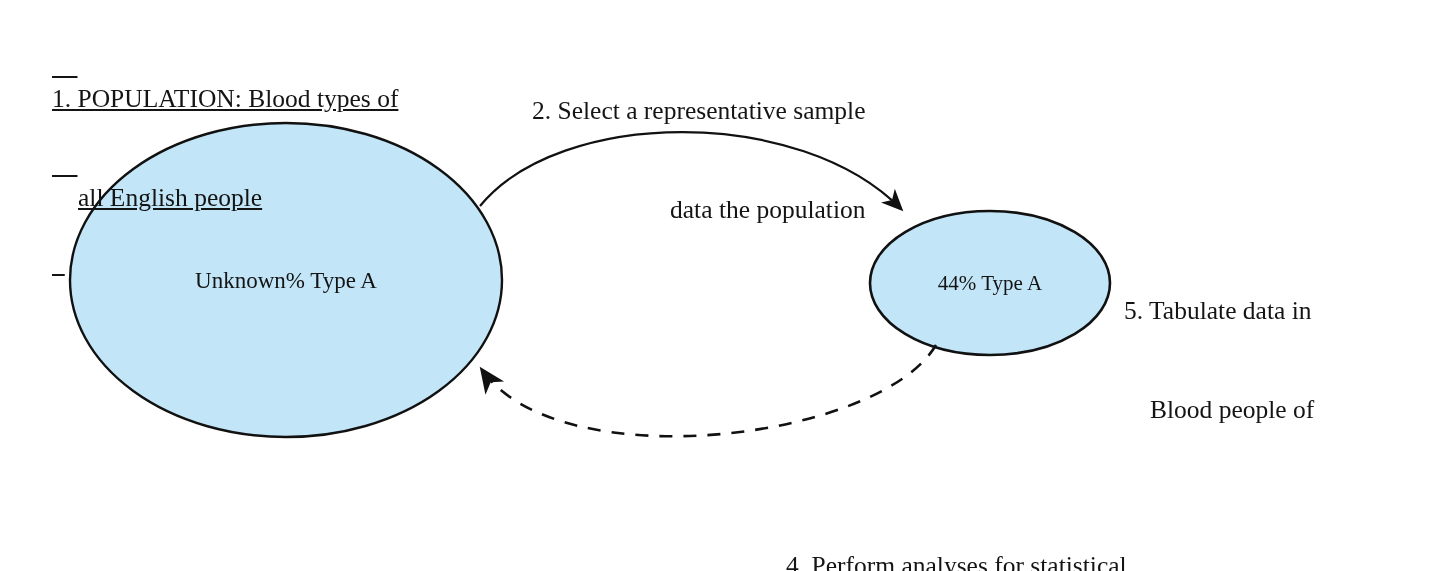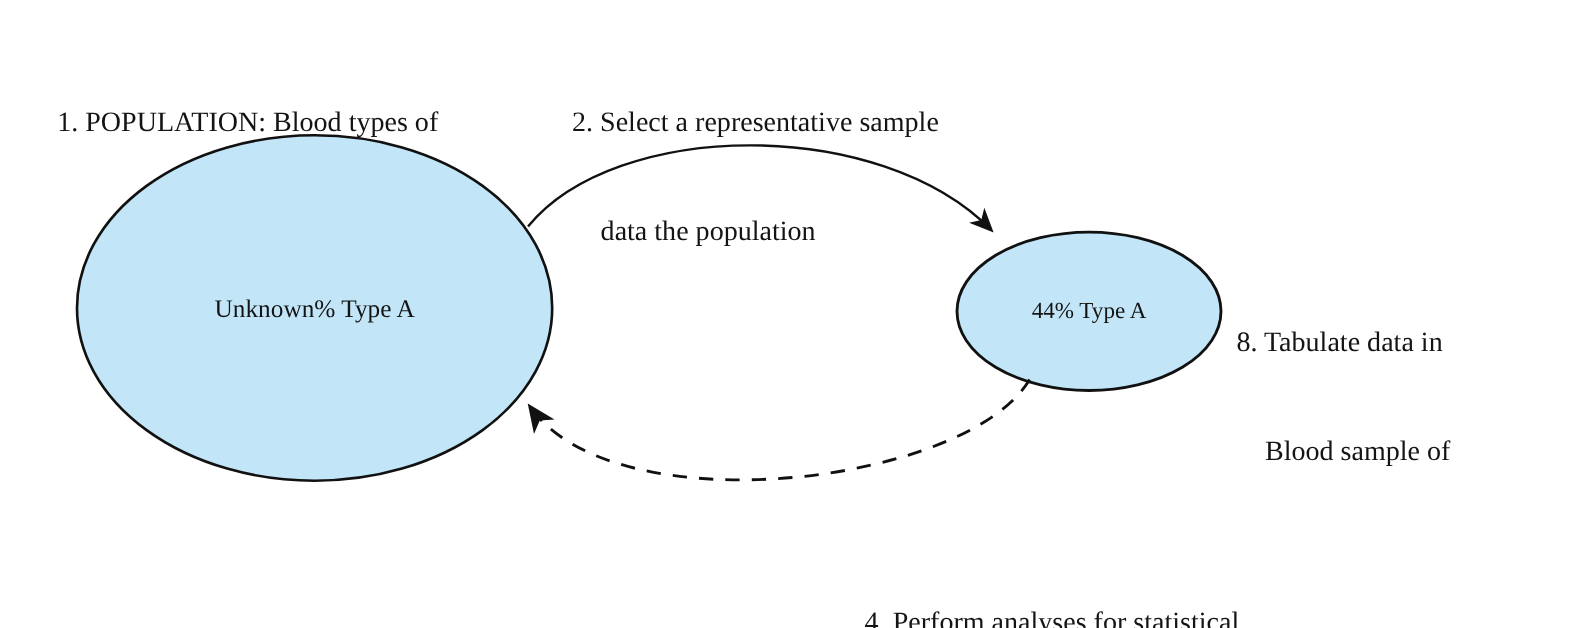--- a/index.html
+++ b/index.html
@@ -30,22 +30,22 @@
     line-height: 33px;
     color: #141414;
     white-space: pre;
   }
   .caption .ln {
     display: block;
   }
   .caption .indent {
     padding-left: 26px;
   }
-  #caption-1 { left: 52px;  top: 28px; }
-  #caption-2 { left: 520px; top: 28px; }
+  #caption-1 { left: 52px;  top: 16px; text-decoration: underline; }
+  #caption-2 { left: 532px; top: 28px; text-align: right; }
   #caption-3 { left: 1124px; top: 228px; }
   #caption-4 { left: 786px; top: 483px; }
 
   .ellipse-label {
     position: absolute;
     font-family: "Liberation Serif", "DejaVu Serif", serif;
     color: #141414;
     text-align: center;
     white-space: nowrap;
     transform: translate(-50%, -50%);
@@ -85,30 +85,31 @@
 
     <path d="M 936 345 C 880 440, 560 480, 482 370" fill="none" stroke="#111111" stroke-width="2.6" stroke-dasharray="13 11" marker-end="url(#arrowhead-dashed)"></path>
   </svg>
 
   <div class="ellipse-label" id="population-label">Unknown% Type A</div>
 
   <div class="ellipse-label" id="sample-label">44% Type A</div>
 
   <div class="caption" id="caption-1">
     <span class="ln">1. POPULATION: Blood types of</span>
+    <span class="ln indent">all English people</span>
   </div>
 
   <div class="caption" id="caption-2">
     <span class="ln">2. Select a representative sample</span>
     <span class="ln indent">data the population</span>
   </div>
 
   <div class="caption" id="caption-3">
-    <span class="ln">8. Tabulate data in</span>
-    <span class="ln indent">Blood sample of</span>
+    <span class="ln">5. Tabulate data in</span>
+    <span class="ln indent">Blood people of</span>
     
   </div>
 
   <div class="caption" id="caption-4">
     <span class="ln">4. Perform analyses for statistical</span>
     
   </div>
 
 </div>
 

